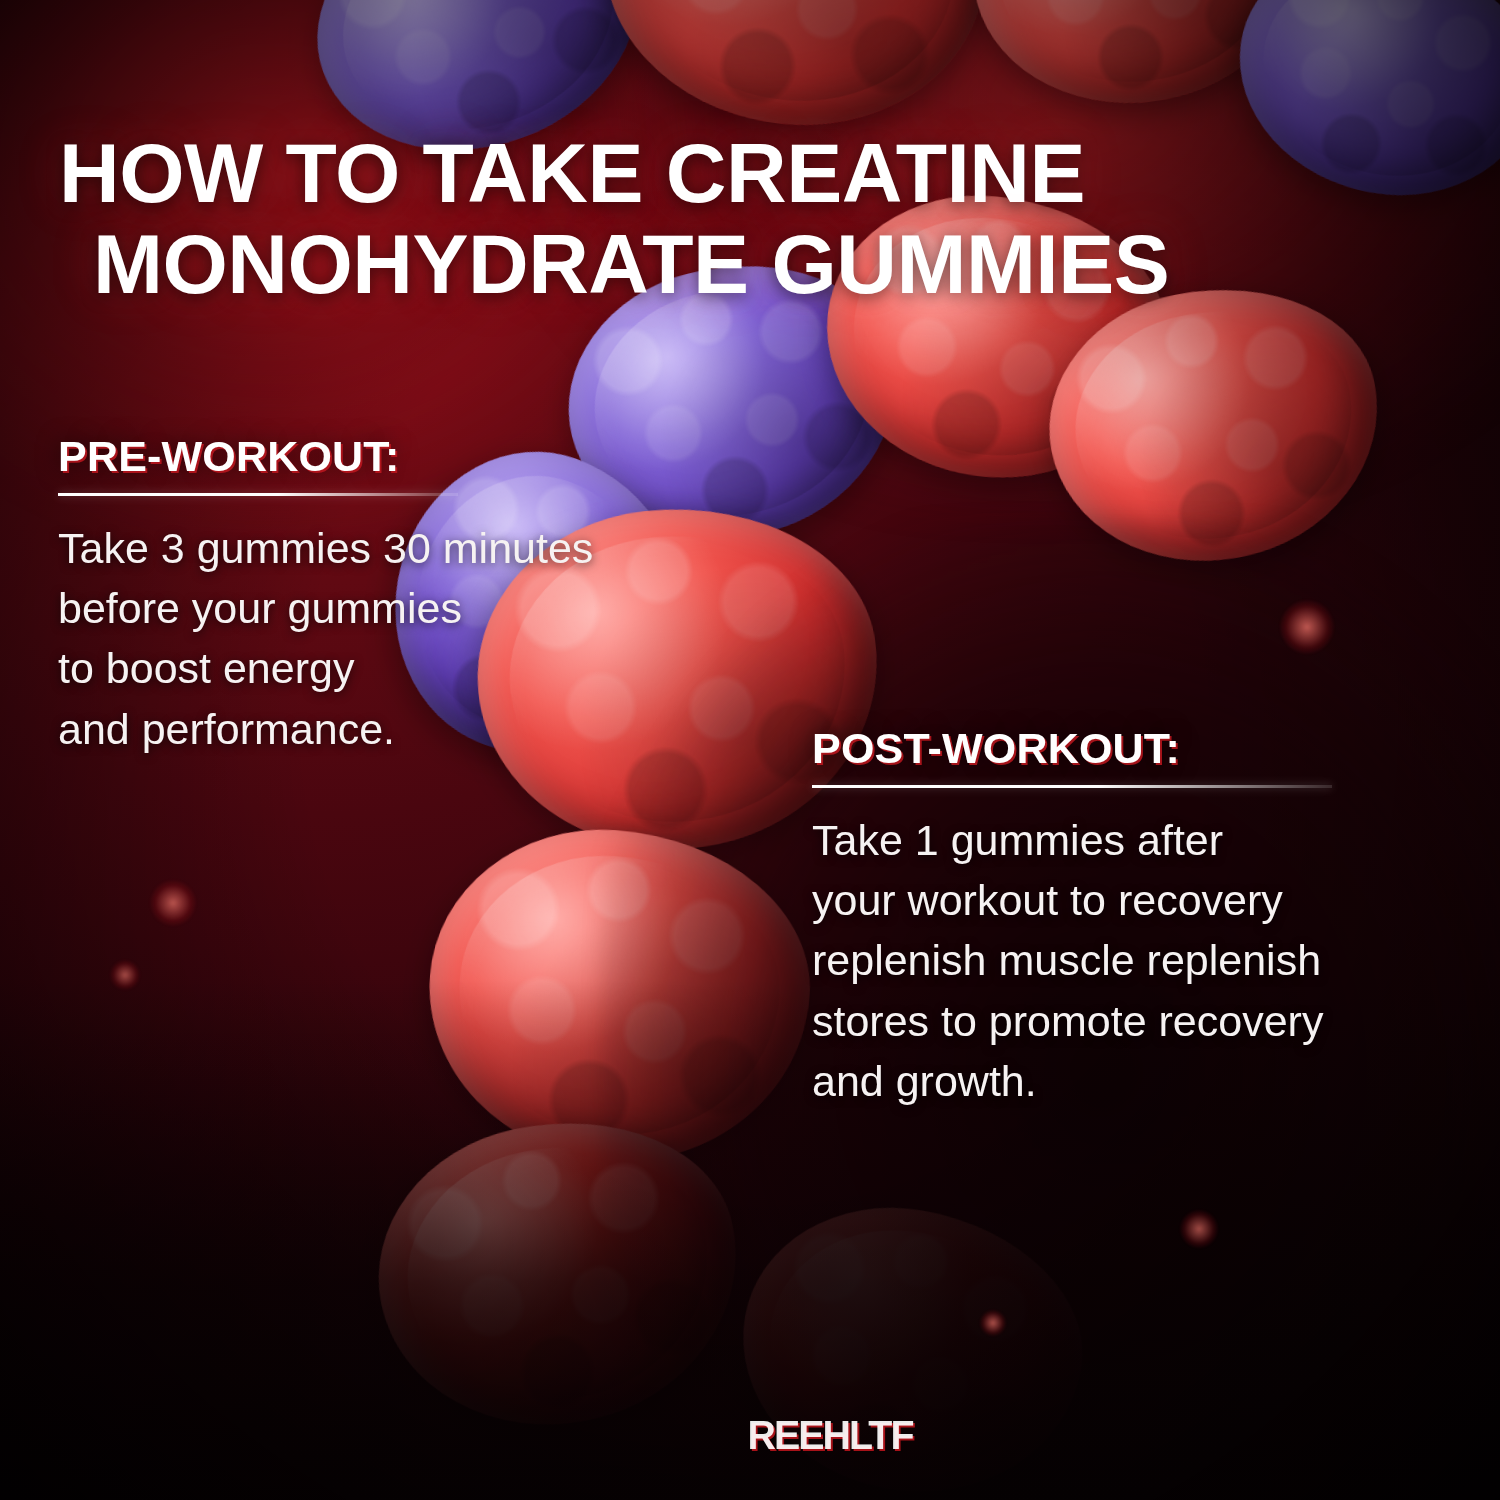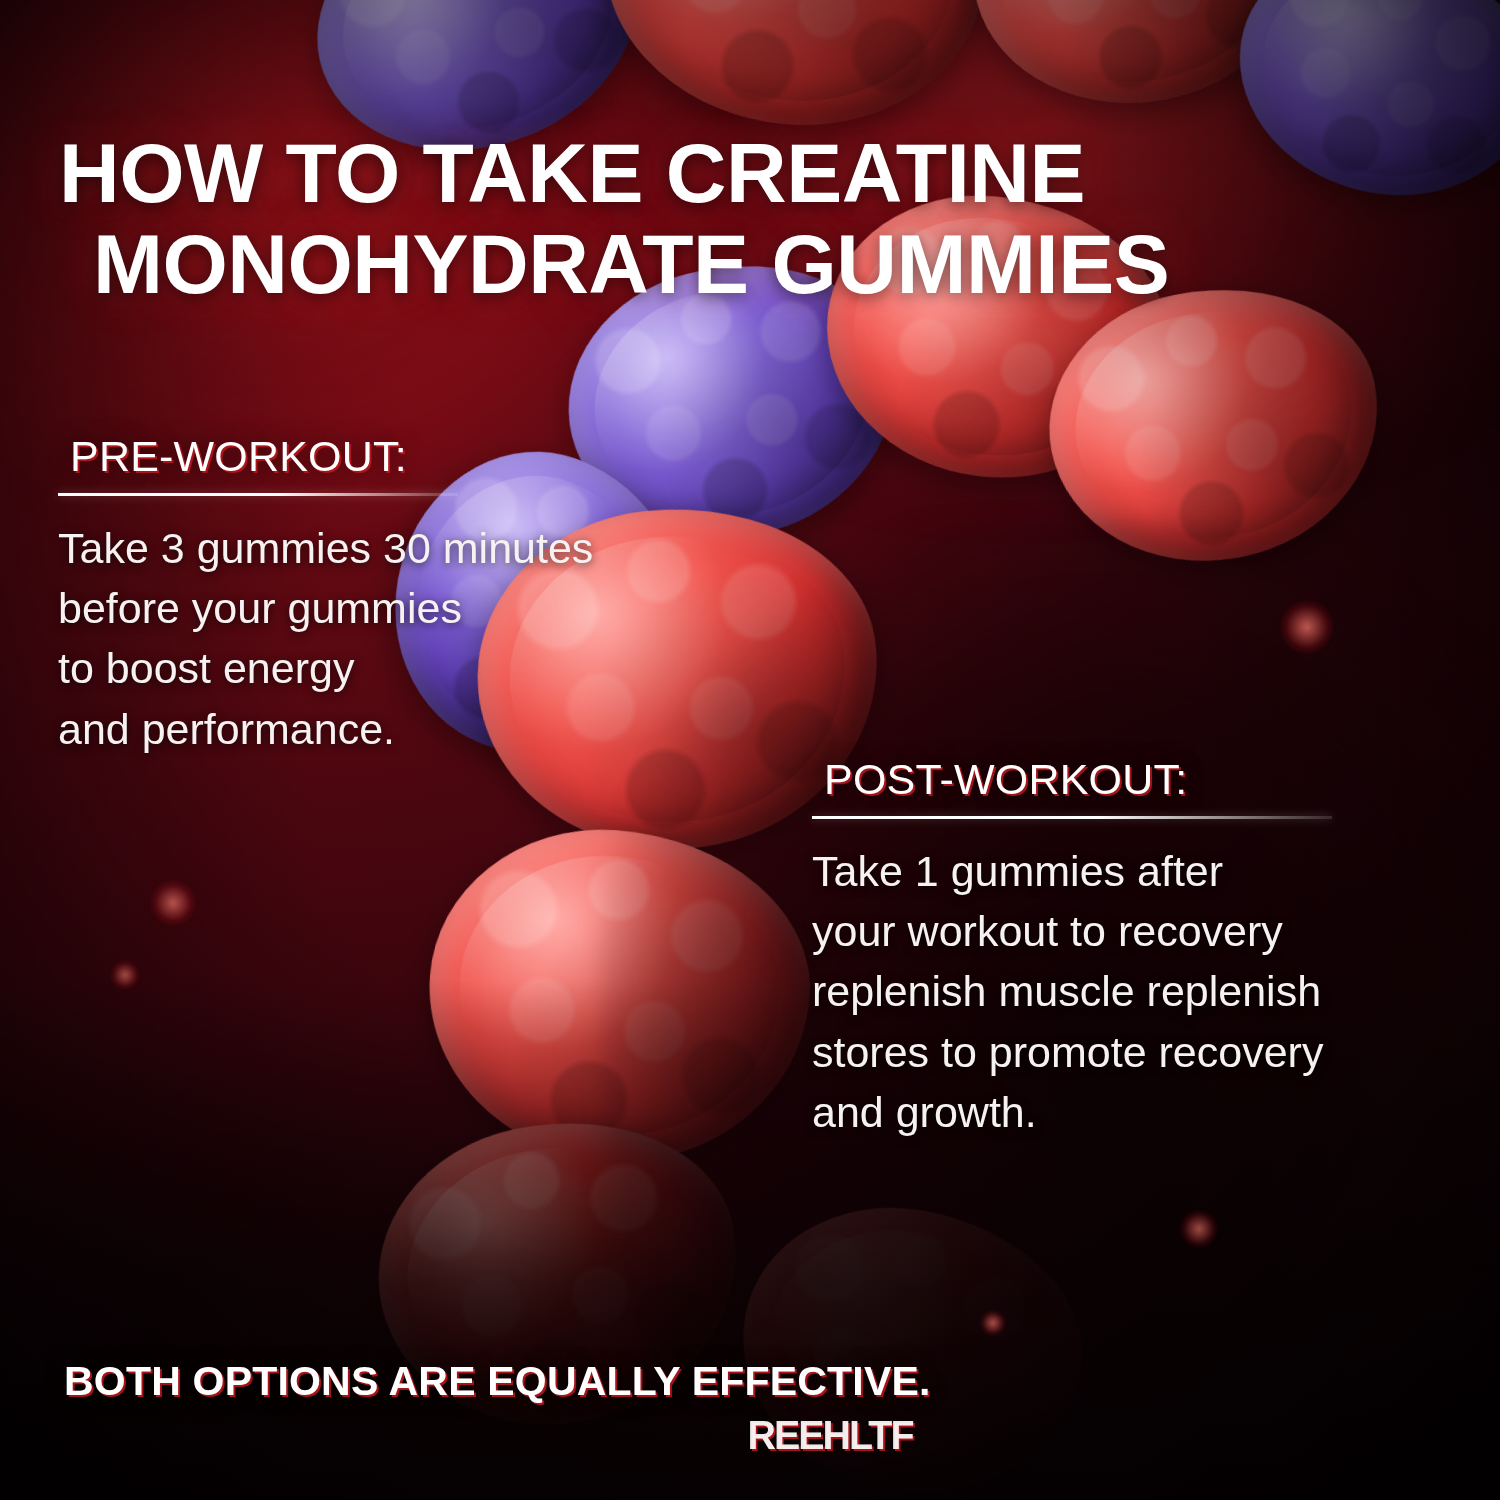--- a/index.html
+++ b/index.html
@@ -136,30 +136,30 @@
     display: block;
   }
   .headline .line-2 {
     padding-left: 34px;
   }
 
   .block {
     position: absolute;
   }
   .block-pre { left: 58px; top: 432px; width: 700px; }
-  .block-post { left: 812px; top: 755px; width: 660px; }
+  .block-post { left: 812px; top: 724px; width: 660px; }
 
   .block-title {
     color: #ffffff;
-    font-weight: normal;
+    font-weight: bold;
     font-size: 43px;
     letter-spacing: 0.2px;
     text-transform: uppercase;
     text-shadow: 2px 2px 0 rgba(190,22,30,0.85), 0 0 22px rgba(0,0,0,0.6);
-    margin: 0 0 12px 12px;
+    margin: 0 0 12px 0;
   }
   .rule {
     height: 3px;
     width: 100%;
     margin-bottom: 22px;
     background: linear-gradient(to right, #ffffff 0%, #ffffff 55%, rgba(255,255,255,0.15) 100%);
     box-shadow: 0 0 10px rgba(255,255,255,0.25);
   }
   .block-pre .rule { width: 400px; }
   .block-post .rule { width: 520px; }
@@ -278,19 +278,18 @@
     <div class="block-body">
       <span class="ln">Take 1 gummies after</span>
       <span class="ln">your workout to recovery</span>
       <span class="ln">replenish muscle replenish</span>
       <span class="ln">stores to promote recovery</span>
       <span class="ln">and growth.</span>
     </div>
   </div>
 
   <div class="footer">
-    <span class="ln">BOTH OPTIONS ARE EQUALLY EFFECTIVE.</span>
     <span class="ln">
       <span class="footer-ghost">REEHLTF</span>
     </span>
   </div>
 
 </div>
 
 </body></html>

